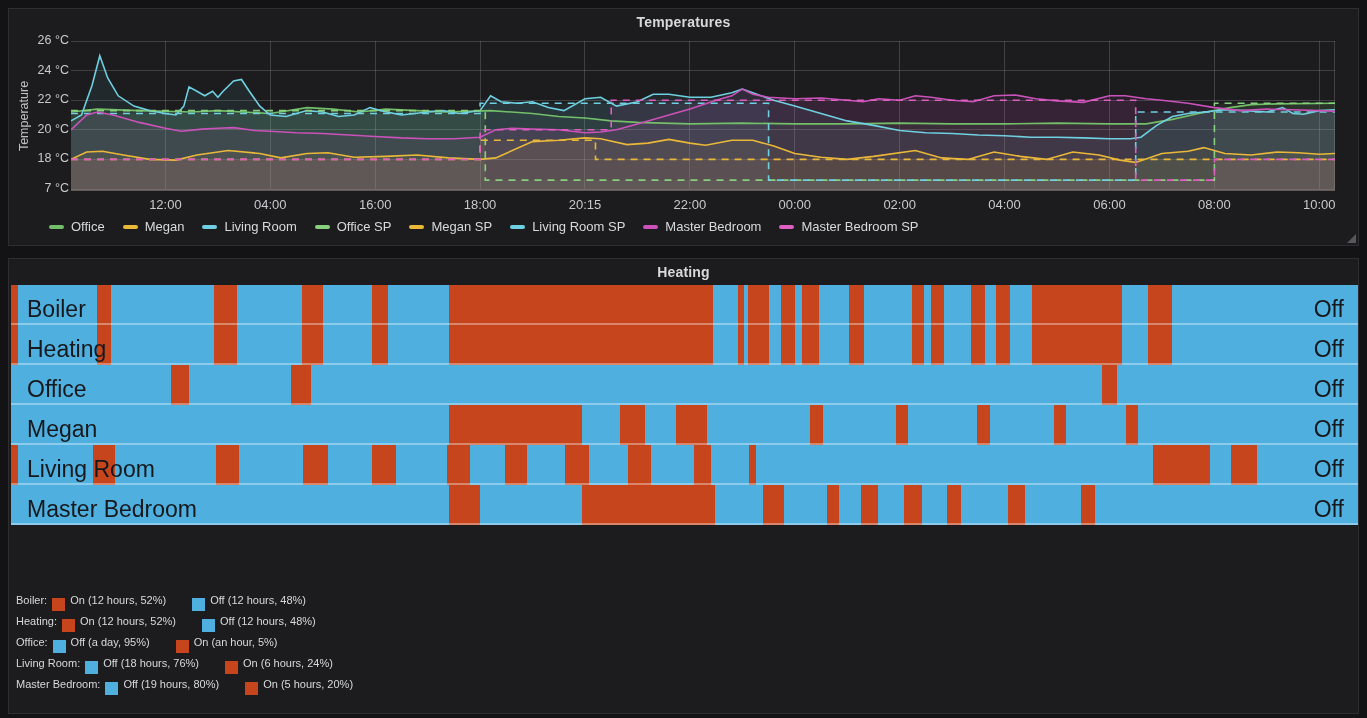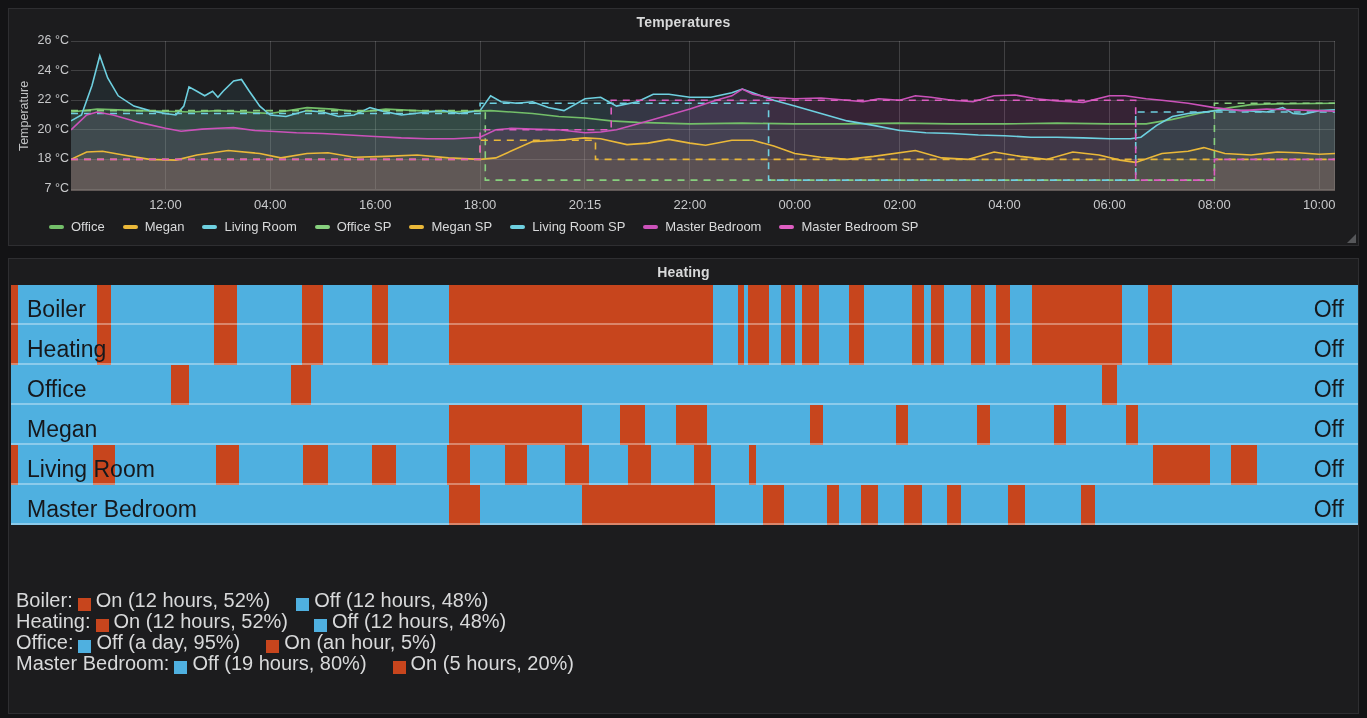--- a/index.html
+++ b/index.html
@@ -30,21 +30,21 @@
   #timeline { position:absolute; left:2px; top:26px; width:1347px; }
   .t-row { position:relative; height:40px; overflow:hidden; }
   .t-row::after { content:""; position:absolute; left:0; right:0; bottom:0; height:2px;
     background:rgba(255,255,255,0.35); }
   .seg { position:absolute; top:0; height:100%; }
   .t-label { position:absolute; left:16px; top:0; height:48px; display:flex; align-items:center;
     font-size:23px; color:#16181c; }
   .t-off { position:absolute; right:14px; top:0; height:48px; display:flex; align-items:center;
     font-size:23px; color:#16181c; }
   #heat-stats { position:absolute; left:7px; top:331px; }
-  .stat-line { color:#d8d9da; font-size:20px; line-height:21px; display:flex; align-items:center; }
+  .stat-line { color:#d8d9da; font-size:11px; line-height:21px; display:flex; align-items:center; }
   .stat-name { margin-right:5px; }
   .stat-sq { width:13px; height:13px; display:inline-block; margin-right:5px; flex:none; }
   .stat-entry { display:flex; align-items:flex-end; margin-right:26px; }
 </style>
 </head>
 <body>
 
 <div class="panel" id="panel-temps">
   <div class="panel-title">Temperatures</div>
   <div id="yaxis-title">Temperature</div>
@@ -267,20 +267,31 @@
         <span class="stat-entry">
          <span class="stat-sq" style="background:#4fb0e0"></span>
          <span>Off (a day, 95%)</span>
         </span>
         <span class="stat-entry">
          <span class="stat-sq" style="background:#c7451d"></span>
          <span>On (an hour, 5%)</span>
         </span>
       </div>
       <div class="stat-line">
+       <span class="stat-name">Living Room:</span>
+        <span class="stat-entry">
+         <span class="stat-sq" style="background:#4fb0e0"></span>
+         <span>Off (18 hours, 76%)</span>
+        </span>
+        <span class="stat-entry">
+         <span class="stat-sq" style="background:#c7451d"></span>
+         <span>On (6 hours, 24%)</span>
+        </span>
+      </div>
+      <div class="stat-line">
        <span class="stat-name">Master Bedroom:</span>
         <span class="stat-entry">
          <span class="stat-sq" style="background:#4fb0e0"></span>
          <span>Off (19 hours, 80%)</span>
         </span>
         <span class="stat-entry">
          <span class="stat-sq" style="background:#c7451d"></span>
          <span>On (5 hours, 20%)</span>
         </span>
       </div>

